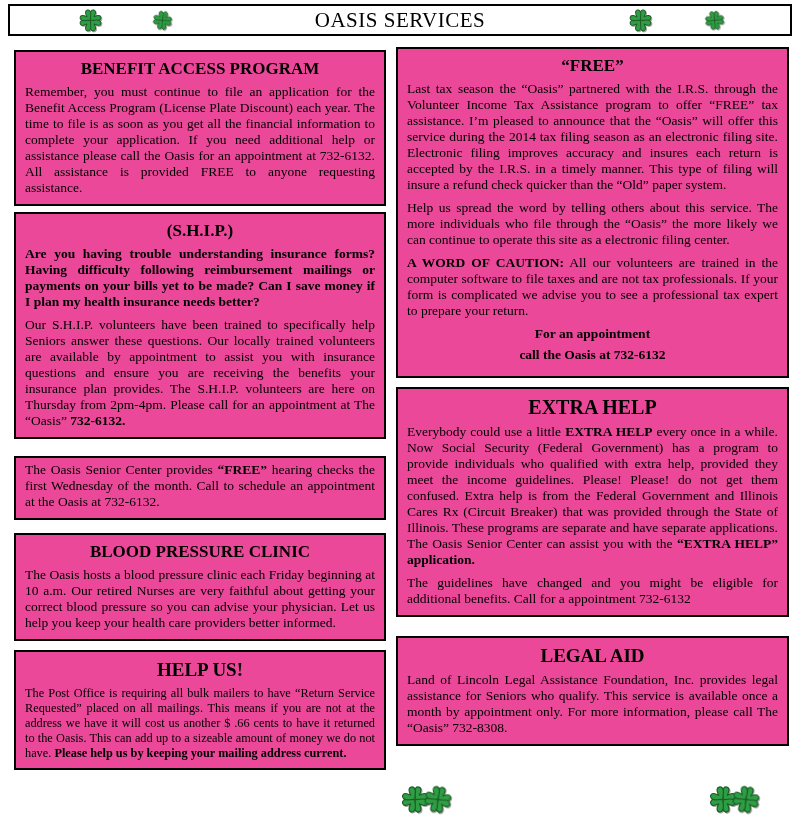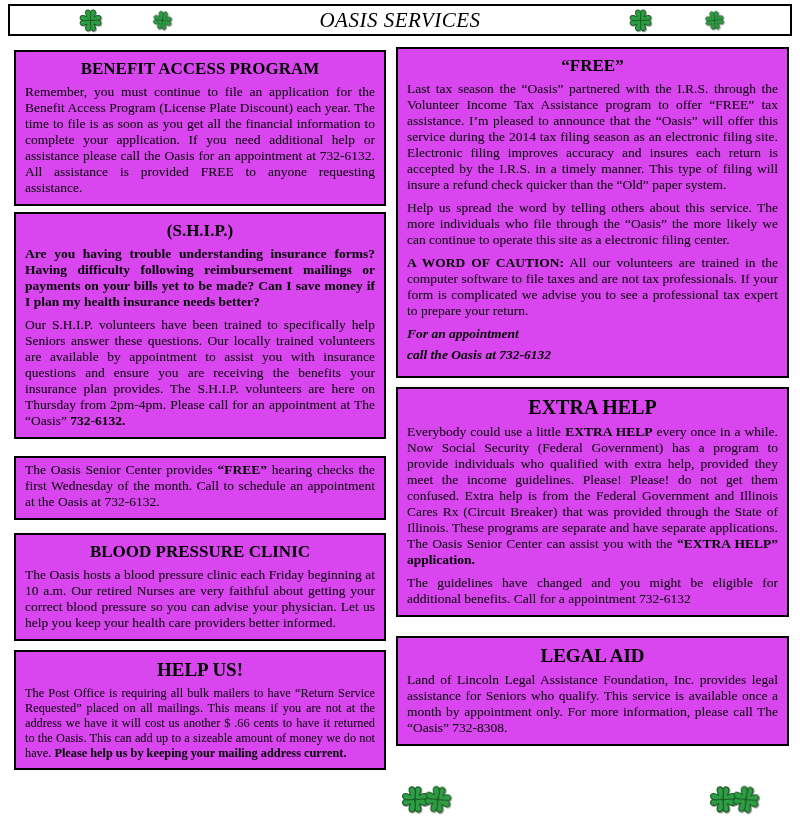--- a/index.html
+++ b/index.html
@@ -18,21 +18,20 @@
   }
   
   .header-box{
     position:absolute;left:8px;top:4px;width:780px;height:28px;
     border:2px solid #000;
     display:flex;align-items:center;justify-content:center;
   }
   .header-box h1{
     margin:0;font-size:21px;font-weight:normal;letter-spacing:0.5px;
     line-height:1;
-    font-style:italic;
   }
   
   .clover{display:inline-block;filter:drop-shadow(1.5px 1.5px 0.5px rgba(90,90,90,0.55));}
   .clover svg{width:100%;height:100%;display:block;}
   .clover .leaf{fill:var(--clover-green);stroke:var(--clover-outline);stroke-width:2.5;stroke-linejoin:round;}
   .clover .stem{fill:none;stroke:var(--clover-outline);stroke-width:4;stroke-linecap:round;}
   .header-box .clover{position:absolute;width:25px;height:28px;top:0px;}
   .clover.hl1{left:68px;}
   .clover.hl2{left:142px;width:21px;transform:rotate(7deg);}
   .clover.hr1{left:618px;}
@@ -40,21 +39,21 @@
   .bottom-clovers{position:absolute;top:782px;display:flex;}
   .bottom-clovers .clover{width:30px;height:34px;}
   .bottom-clovers .clover + .clover{margin-left:-7px;transform:rotate(8deg);}
   .bottom-clovers.bcl{left:400px;}
   .bottom-clovers.bcr{left:708px;}
   
   .col{position:absolute;}
   .col-left{left:14px;top:50px;width:372px;}
   .col-right{left:396px;top:47px;width:393px;}
   .box{
-    border:2px solid #000;background:#d946ef;
+    border:2px solid #000;background:#ec4899;
     padding:4px 9px 7px 9px;
     box-sizing:border-box;
   }
   .col-left .box:nth-child(1){margin-bottom:6px;}
   .col-left .box:nth-child(2){margin-bottom:17px;}
   .col-left .box:nth-child(3){margin-bottom:13px;}
   .col-left .box:nth-child(4){margin-bottom:9px;}
   .col-right .box:nth-child(1){margin-bottom:9px;}
   .col-right .box:nth-child(2){margin-bottom:19px;}
   .title{
@@ -63,21 +62,21 @@
   .size-normal{font-size:17px;}
   .size-large{font-size:19px;}
   .size-xlarge{font-size:20px;}
   .size-small{font-size:19px;}
   .box p{
     margin:0 0 7px 0;
     font-size:13.5px;line-height:1.19;
     text-align:justify;
   }
   .box p:last-child{margin-bottom:1px;}
-  .box p.center{margin-bottom:5px;font-style:italic;}
+  .box p.center{text-align:center;margin-bottom:5px;}
   .box p.bold{font-weight:bold;}
   .box.small-text p{font-size:12.3px;line-height:1.21;}
   b{font-weight:bold;}
 </style>
 </head>
 <body>
 
 <div class="page">
 
   <header class="header-box">

